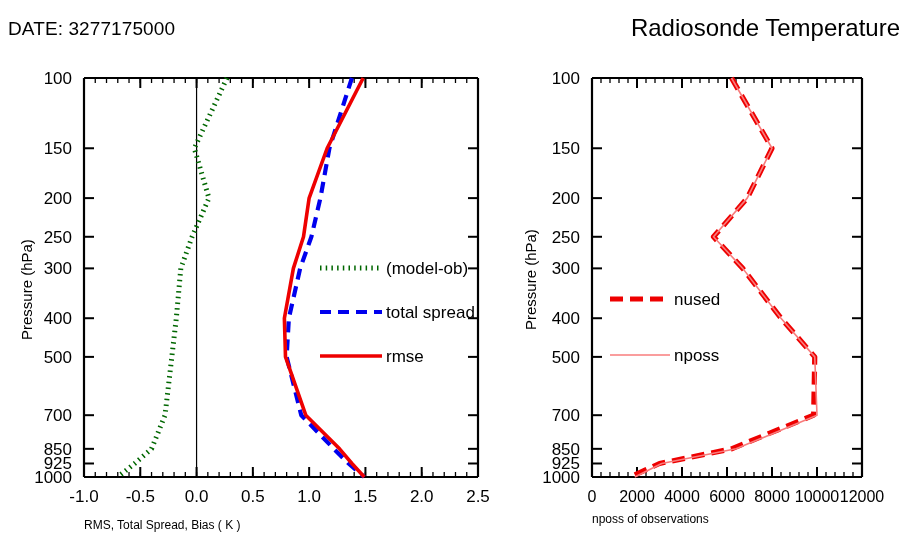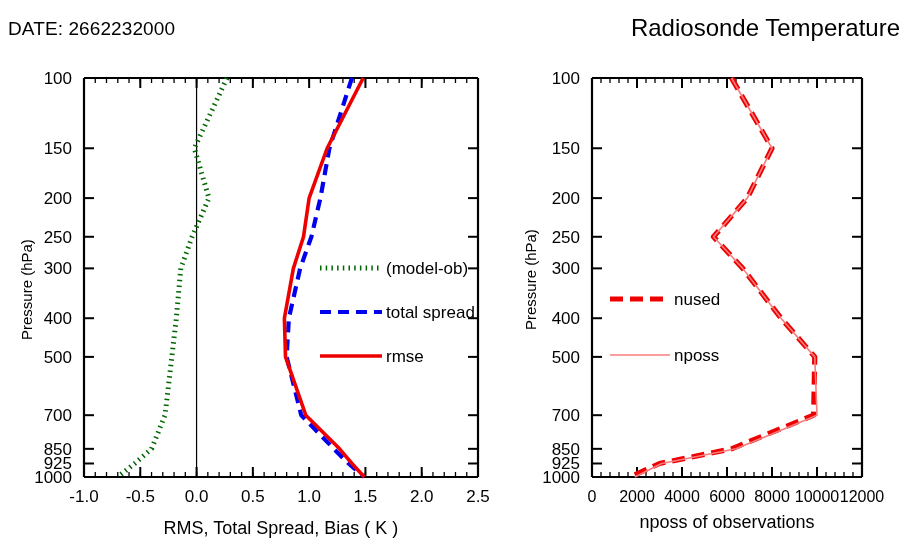--- a/index.html
+++ b/index.html
@@ -34,22 +34,21 @@
     top: 14px;
     text-align: right;
     font-size: 24px;
     white-space: nowrap;
   }
   .panel {
     position: absolute;
   }
   .axis-title-x {
     position: absolute;
-    text-align: center;
-    font-size: 18px;
+    font-size: 12px;
     white-space: nowrap;
   }
   .axis-title-y {
     position: absolute;
     font-size: 15px;
     white-space: nowrap;
     transform-origin: left top;
     transform: rotate(-90deg);
   }
   svg { display: block; overflow: visible; }
@@ -67,21 +66,21 @@
     font-family: "Liberation Sans", sans-serif;
     font-size: 17px;
     fill: #000;
   }
 </style>
 </head>
 <body>
 
 <div id="root">
 
-  <div class="date-label">DATE: 2662232000</div>
+  <div class="date-label">DATE: 3277175000</div>
   <div class="main-title">Radiosonde Temperature</div>
 
   <div class="panel" style="left:0px; top:0px; width:500px; height:560px;">
     <div class="axis-title-y" style="left:18px; top:340px;">Pressure (hPa)</div>
     <svg id="svg-left" width="500" height="500" style="position:absolute; left:0; top:0;">
         <g>
           <line x1="84" y1="78" x2="478" y2="78" stroke="#000" stroke-width="2.2"></line>
           <line x1="84" y1="477" x2="478" y2="477" stroke="#000" stroke-width="2.2"></line>
           <line x1="84" y1="78" x2="84" y2="477" stroke="#000" stroke-width="2.2"></line>
           <line x1="478" y1="78" x2="478" y2="477" stroke="#000" stroke-width="2.2"></line>

